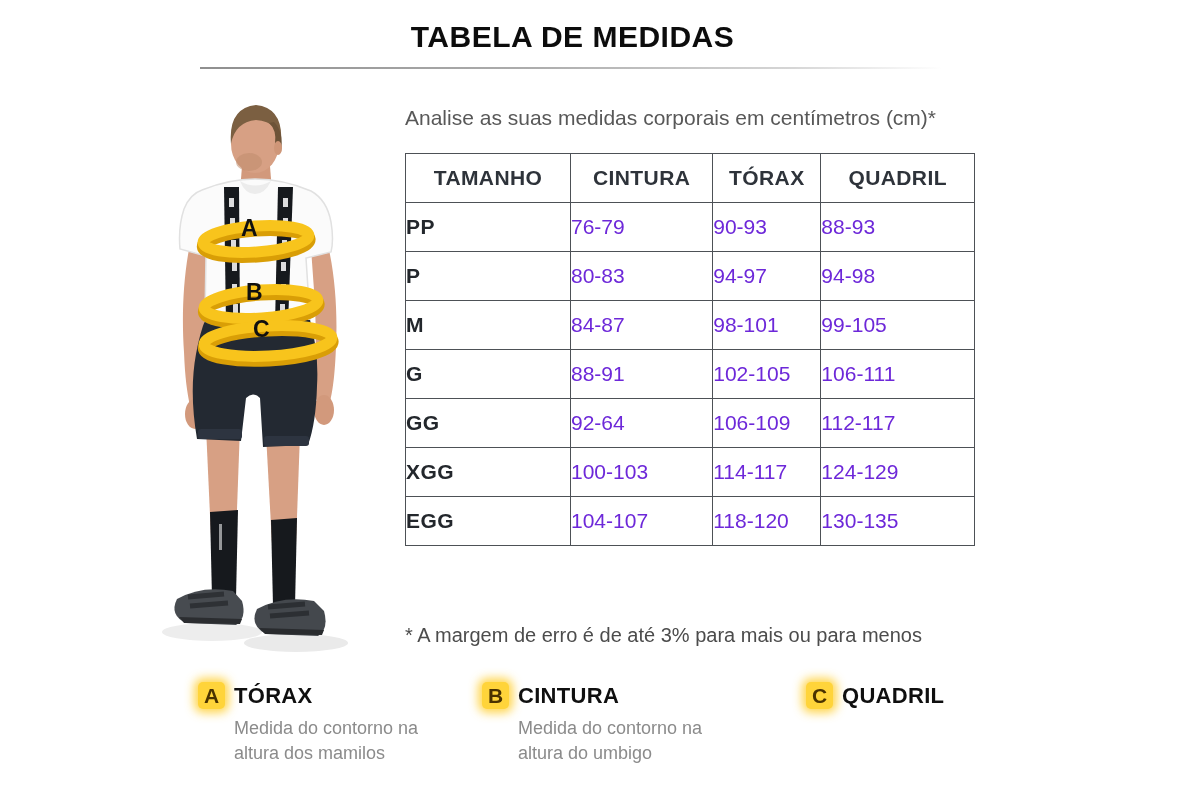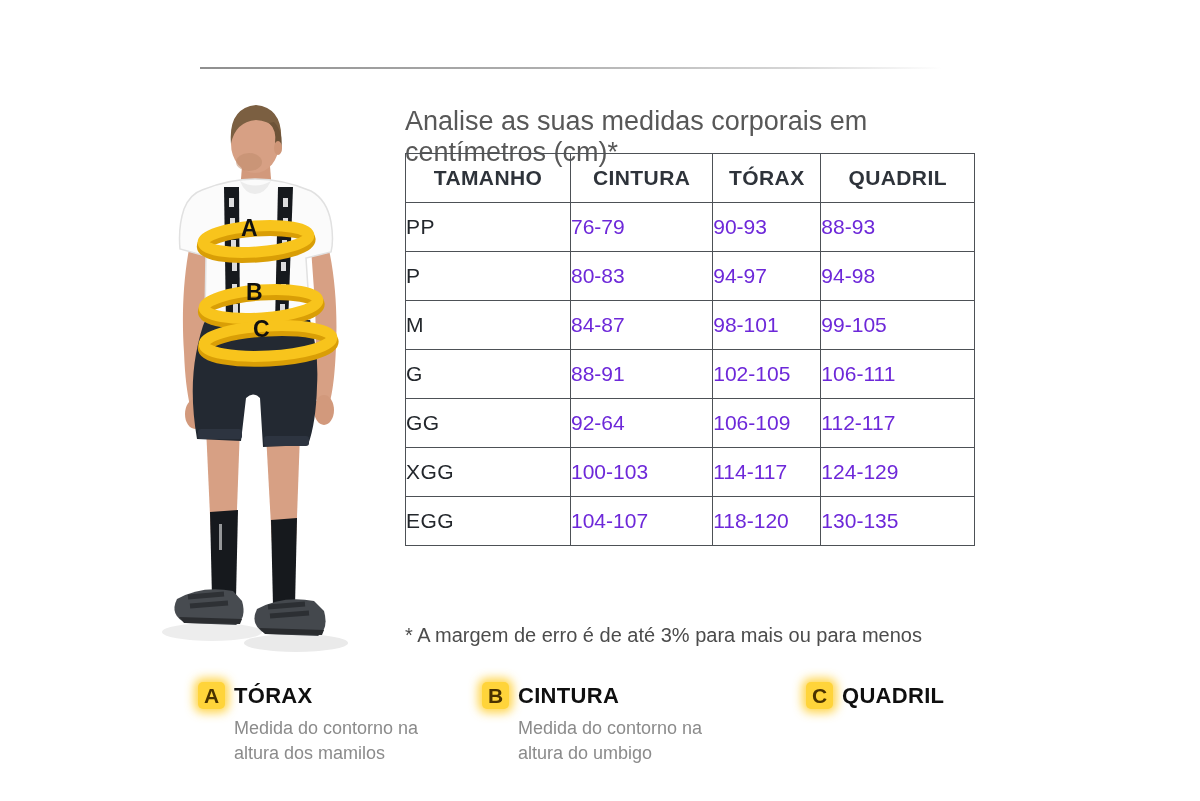--- a/index.html
+++ b/index.html
@@ -11,33 +11,33 @@
     position:absolute;left:205px;top:20px;width:735px;text-align:center;
     font-size:30px;font-weight:700;letter-spacing:.5px;color:#0c0c0c;
   }
   .title-rule{
     position:absolute;left:200px;top:67px;width:742px;height:2px;
     background:linear-gradient(to right,#8f8f8f 0%,#adadad 45%,#d6d6d6 80%,rgba(240,240,240,0) 100%);
   }
   .figure-wrap{position:absolute;left:84px;top:92px;width:318px;height:572px;}
   .intro{
     position:absolute;left:405px;top:106px;width:585px;
-    font-size:27px;color:#585858;
+    font-size:21px;color:#585858;
   }
   .size-table{
     position:absolute;left:405px;top:153px;width:570px;
     border-collapse:collapse;table-layout:fixed;
   }
   .size-table th,.size-table td{
     border:1.5px solid #4d5156;vertical-align:middle;
     height:48px;padding:0;font-size:21px;
   }
   .size-table th{font-weight:700;color:#2e333a;letter-spacing:.4px;}
   .size-table td{color:#6d28d9;}
-  .size-table td.size-cell{font-weight:400;color:#23272c;letter-spacing:.5px;}
+  .size-table td.size-cell{font-weight:700;color:#23272c;letter-spacing:.5px;}
   .col-tamanho{width:29%;} .col-cintura{width:25%;} .col-torax{width:19%;} .col-quadril{width:27%;}
   .footnote{
     position:absolute;left:405px;top:624px;width:600px;
     font-size:20px;color:#4c4c4c;
   }
   .legend-item{position:absolute;top:682px;width:260px;}
   .legend-item.a{left:198px;} .legend-item.b{left:482px;} .legend-item.c{left:806px;}
   .legend-head{display:flex;align-items:center;gap:9px;}
   .legend-badge{
     width:27px;height:27px;border-radius:5px;flex:0 0 auto;
@@ -49,20 +49,21 @@
   .legend-desc{
     margin:7px 0 16px 36px;width:218px;
     font-size:18px;line-height:1.38;color:#8b8b8b;
   }
 </style>
 </head>
 <body>
 
 <div class="page">
 
+  <div class="page-title">TABELA DE MEDIDAS</div>
   <div class="title-rule"></div>
 
   <svg class="figure-wrap" viewBox="0 0 318 572" aria-hidden="true">
 
     <g>
       <ellipse cx="128" cy="540" rx="50" ry="9" fill="#ededed"></ellipse>
       <ellipse cx="212" cy="551" rx="52" ry="9" fill="#eaeaea"></ellipse>
     </g>
 
     <g>

